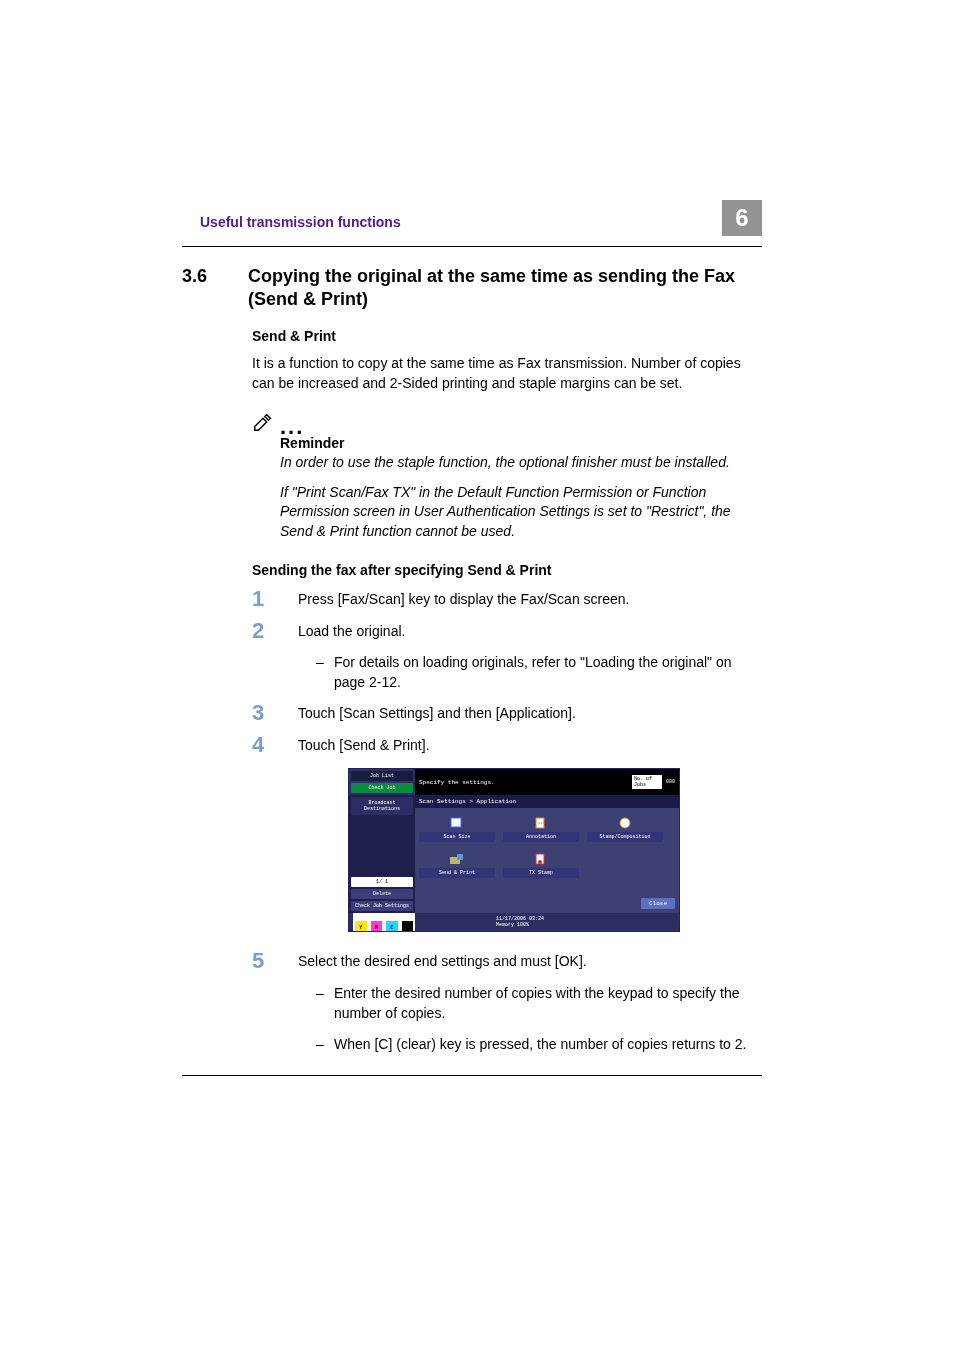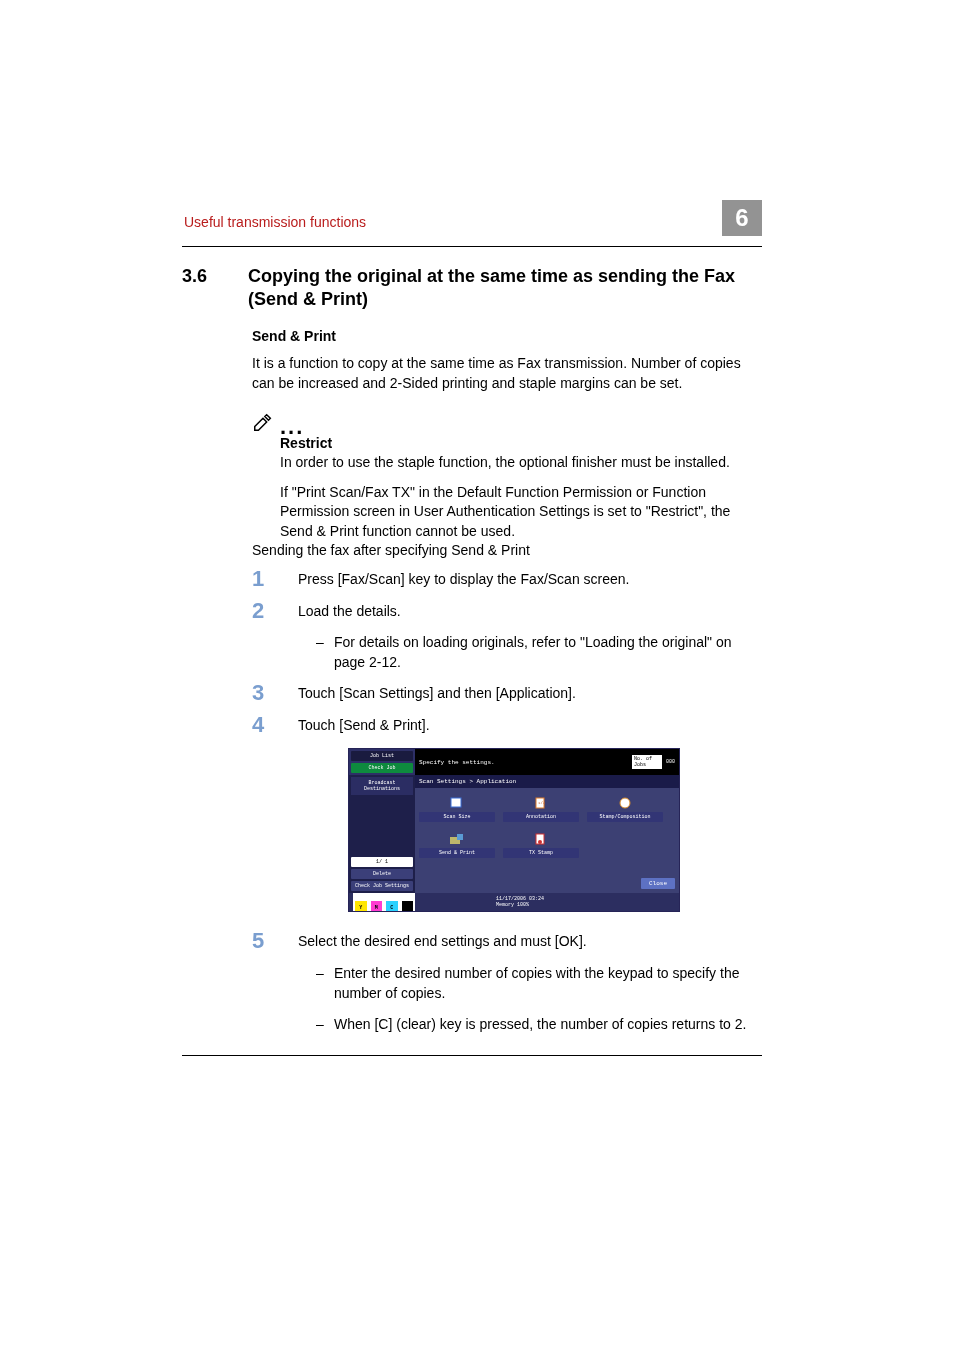--- a/index.html
+++ b/index.html
@@ -19,24 +19,25 @@
     padding: 210px 192px 0 182px;
   }
   
   .header-row {
     position: relative;
     height: 32px;
     margin-bottom: 4px;
   }
   .header-text {
     position: absolute;
-    left: 2px;
+    left: 18px;
     top: 4px;
     font-size: 14px;
-    color: #b91c1c;
+    color: #4c1d95;
+    font-weight: bold;
   }
   .chapter-badge {
     position: absolute;
     right: 0;
     top: -10px;
     background: #939393;
     color: #fff;
     font-size: 24px;
     font-weight: bold;
     width: 40px;
@@ -60,38 +61,38 @@
   }
   .section-head .num { min-width: 40px; }
   .section-head .title { flex: 1; }
 
   .body-col {
     margin-left: 70px;
     margin-top: 18px;
   }
   .subhead { font-weight: bold; margin-top: 14px; }
   .para { margin-top: 10px; line-height: 1.4; }
-  .italic { }
+  .italic { font-style: italic; }
 
   .note-icon-row {
     margin-top: 18px;
     display: flex;
     align-items: flex-end;
     gap: 6px;
   }
   .pencil-icon svg { width: 22px; height: 22px; display:block; }
   .dots { font-size: 22px; font-weight: bold; letter-spacing: 2px; line-height: 12px; }
   .reminder-label {
     font-weight: bold;
     margin-top: 2px;
     margin-left: 28px;
   }
   .reminder-paras { margin-left: 28px; margin-top: 2px; }
 
-  .steps-title { font-weight: normal; margin-bottom: 6px; }
+  .steps-title { font-weight: bold; margin-top: 20px; margin-bottom: 6px; }
 
   .step-row {
     display: flex;
     gap: 22px;
     margin-top: 12px;
   }
   .step-num {
     color: #7a9ecf;
     font-size: 22px;
     font-weight: bold;
@@ -311,37 +312,37 @@
     <div class="para">It is a function to copy at the same time as Fax transmission. Number of copies can be increased and 2-Sided printing and staple margins can be set.</div>
 
     <div class="note-icon-row">
       <span class="pencil-icon">
         <svg viewBox="0 0 24 24">
             <path d="M3 17l9-9 4 4-9 9H3v-4z M14 6l2-2 4 4-2 2-4-4z" fill="none" stroke="#000" stroke-width="1.6"></path>
           </svg>
       </span>
       <span class="dots">...</span>
     </div>
-    <div class="reminder-label">Restrict</div>
+    <div class="reminder-label">Reminder</div>
     <div class="reminder-paras">
       <div class="para italic" style="margin-top:2px;">In order to use the staple function, the optional finisher must be installed.</div>
       <div class="para italic">If "Print Scan/Fax TX" in the Default Function Permission or Function Permission screen in User Authentication Settings is set to "Restrict", the Send &amp; Print function cannot be used.</div>
     </div>
 
     <div class="steps-title">Sending the fax after specifying Send &amp; Print</div>
 
     <div class="step-row">
       <div class="step-num">1</div>
       <div class="step-text">Press [Fax/Scan] key to display the Fax/Scan screen.</div>
     </div>
 
     <div class="step-row">
       <div class="step-num">2</div>
       <div class="step-text">
-        <span>Load the details.</span>
+        <span>Load the original.</span>
         <ul class="sub">
           <li>For details on loading originals, refer to "Loading the original" on page 2-12.</li>
         </ul>
       </div>
     </div>
 
     <div class="step-row">
       <div class="step-num">3</div>
       <div class="step-text">Touch [Scan Settings] and then [Application].</div>
     </div>

